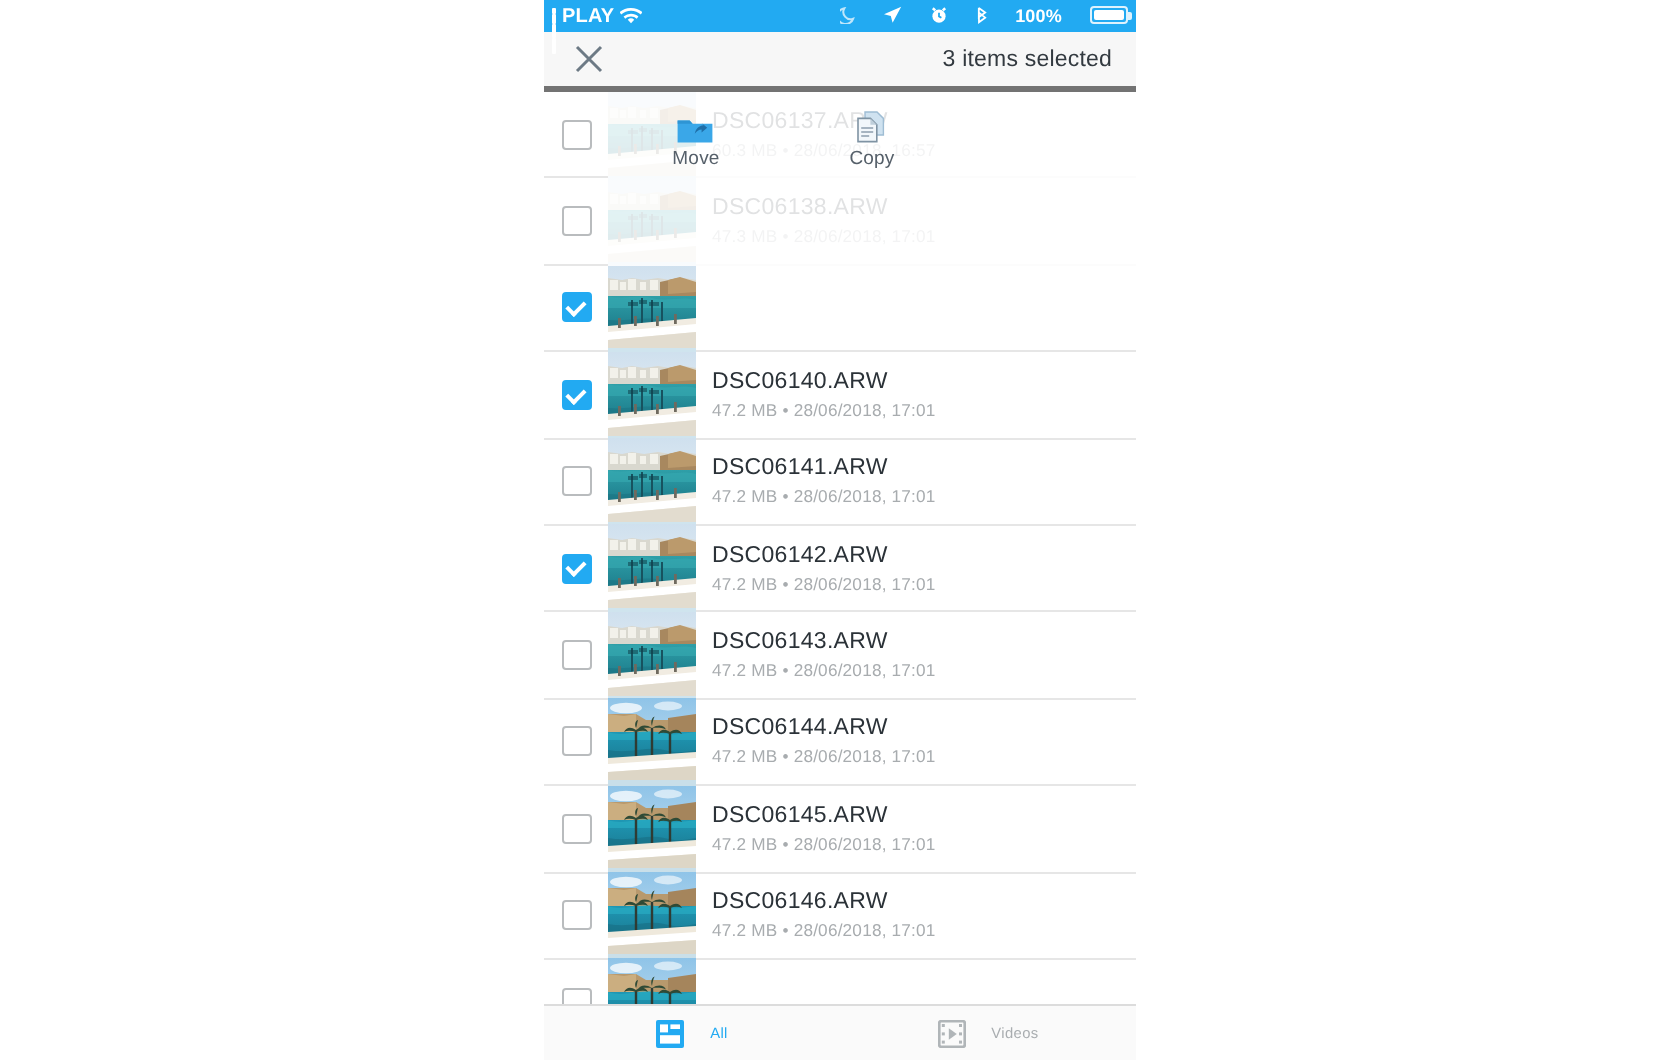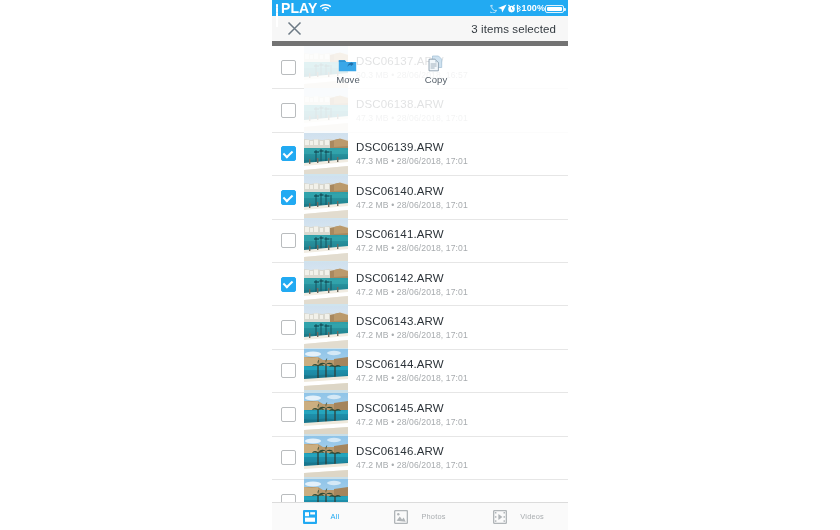--- a/index.html
+++ b/index.html
@@ -25,24 +25,24 @@
     display: flex; align-items: center;
     font-size: 9.5px; letter-spacing: .1px;
     padding: 0 4px; position: relative;
   }
   .sb-left { display: flex; align-items: center; gap: 3px; }
   .sb-center {
     position: absolute; left: 0; right: 0; text-align: center;
     font-size: 9.5px; font-weight: 700;
   }
   .sb-right {
-    margin-left: auto; display: flex; align-items: flex-end; gap: 0;
+    margin-left: auto; display: flex; align-items: flex-start; gap: 14px;
     position: relative; z-index: 2;
   }
-  .sb-carrier { font-weight: 700; font-size: 14px; }
+  .sb-carrier { font-weight: 700; font-size: 10px; }
   .sb-pct { font-size: 9px; font-weight: 700; }
   .bars { display: flex; align-items: flex-end; gap: 1px; height: 8px; }
   .bars i { width: 2px; background: #fff; display: block; border-radius: .5px; }
   .bars i:nth-child(1){ height: 3px; }
   .bars i:nth-child(2){ height: 5px; }
   .bars i:nth-child(3){ height: 6.5px; }
   .bars i:nth-child(4){ height: 8px; }
   .batt {
     width: 19px; height: 8.5px; border: 1px solid rgba(255,255,255,.85);
     border-radius: 2px; position: relative; padding: 1px;
@@ -51,21 +51,21 @@
     content:''; position:absolute; right:-3px; top: 2.3px;
     width: 1.6px; height: 3.4px; background: rgba(255,255,255,.85);
     border-radius: 0 1px 1px 0;
   }
   .batt i { display:block; width: 100%; height: 100%; background: #fff; border-radius: 1px; }
   .ic { display:inline-block; line-height: 0; }
 
   
   .actionbar {
     height: 30px; background: #f7f7f7;
-    border-bottom: 5px solid #737373;
+    border-bottom: 3px solid #737373;
     display: flex; align-items: center;
     padding: 0 12px;
     gap: 48px;
   }
   .close-btn {
     width: 20px; height: 20px; cursor: pointer;
     display: flex; align-items: center; justify-content: center;
   }
   .sel-count {
     margin-left: auto; font-size: 11.5px; color: #333a40;
@@ -356,24 +356,20 @@
                 <path d="M0 38l44-4v10H0z" fill="#e2dccf"></path>
                 <g fill="#6f6a5f">
                   <rect x="5" y="27" width="1.4" height="5"></rect>
                   <rect x="13" y="26" width="1.4" height="5"></rect>
                   <rect x="24" y="26" width="1.4" height="5"></rect>
                   <rect x="33" y="25" width="1.4" height="5"></rect>
                 </g>
                 <path d="M0 42h44v2H0z" fill="#cfe4ee"></path>
               </svg>
             </div>
-            <div class="meta">
-              <div class="fname">DSC06139.ARW</div>
-              <div class="fsub"><span>47.3 MB</span><span> • </span><span>28/06/2018, 17:01</span></div>
-            </div>
           </div>
           <div class="row">
             <div class="cb-cell">
               <div class="cb on"></div>
             </div>
             <div class="thumb">
               <svg viewBox="0 0 44 44" preserveAspectRatio="none">
                 <defs>
                   <linearGradient id="skyA" x1="0" y1="0" x2="0" y2="1">
                     <stop offset="0" stop-color="#cfe0ee"></stop>
@@ -797,30 +793,20 @@
       <div class="tab active">
         <span class="tic">
           <svg width="14" height="14" viewBox="0 0 14 14">
               <rect width="14" height="14" rx="1" fill="#22aaf2"></rect>
               <rect x="2" y="2.2" width="4" height="4" fill="#fff"></rect>
               <rect x="7.2" y="2.2" width="4.8" height="2.3" fill="#fff"></rect>
               <rect x="2" y="7.6" width="10" height="4.2" fill="#fff"></rect>
             </svg>
         </span>
         <span class="tlbl">All</span>
-      </div>
-      <div class="tab">
-        <span class="tic">
-          <svg width="14" height="14" viewBox="0 0 14 14">
-              <rect x=".6" y=".6" width="12.8" height="12.8" rx="1" fill="none" stroke="#b0b5b8" stroke-width="1.4"></rect>
-              <path d="M2.6 10.8 5.8 6.6l2.3 2.8 1.6-1.9 2 4.3z" fill="#b0b5b8"></path>
-              <circle cx="4.3" cy="4.2" r="1.2" fill="#b0b5b8"></circle>
-            </svg>
-        </span>
-        <span class="tlbl">Photos</span>
       </div>
       <div class="tab">
         <span class="tic">
           <svg width="14" height="14" viewBox="0 0 14 14">
               <rect x=".6" y=".6" width="12.8" height="12.8" rx="1" fill="none" stroke="#b0b5b8" stroke-width="1.4"></rect>
               <rect x="1.9" y="2" width="1.5" height="1.5" fill="#b0b5b8"></rect>
               <rect x="1.9" y="6.2" width="1.5" height="1.5" fill="#b0b5b8"></rect>
               <rect x="1.9" y="10.3" width="1.5" height="1.5" fill="#b0b5b8"></rect>
               <rect x="10.5" y="2" width="1.5" height="1.5" fill="#b0b5b8"></rect>
               <rect x="10.5" y="6.2" width="1.5" height="1.5" fill="#b0b5b8"></rect>

